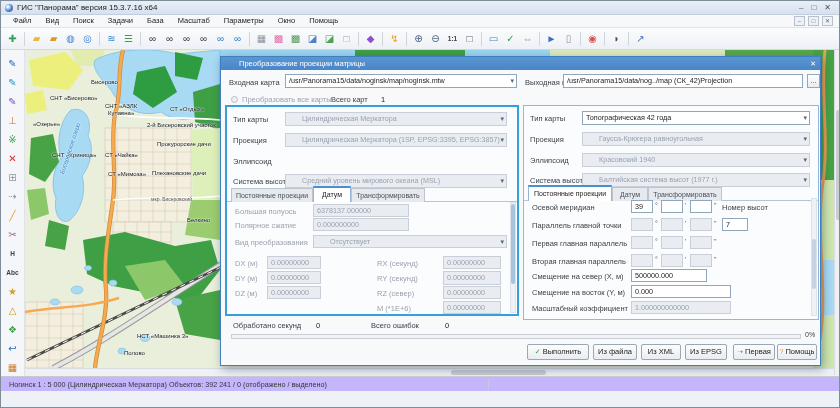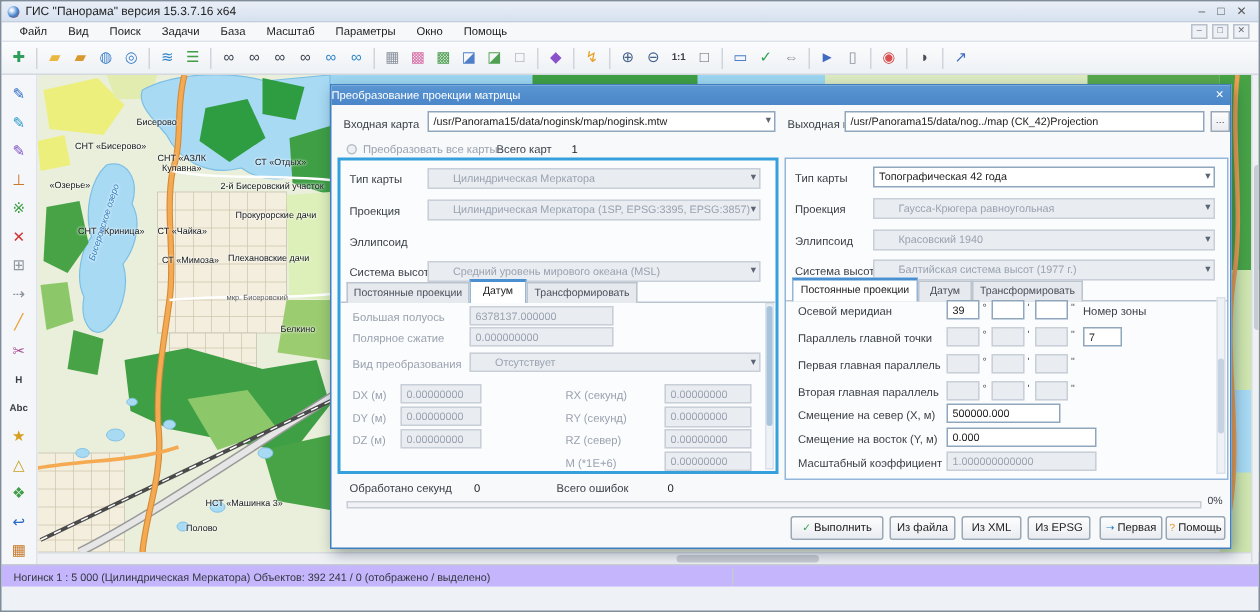--- a/index.html
+++ b/index.html
@@ -34,21 +34,21 @@
   .ml.tiny{font-size:5px;color:#555;}
   .ml.lake{color:#2d7ec2;font-style:italic;transform:rotate(-72deg);transform-origin:0 0;}
   .hscroll{position:absolute;left:24px;top:367px;width:809px;height:7px;background:#eef0f3;border-top:1px solid #d8dbdf;}
   .hscroll .thumb{position:absolute;left:426px;top:1px;width:95px;height:5px;background:#c7cbd2;border-radius:3px;}
   .vscroll{position:absolute;left:833px;top:49px;width:7px;height:325px;background:#eef0f3;border-left:1px solid #d8dbdf;}
   .vscroll .thumb{position:absolute;left:1px;top:60px;width:5px;height:110px;background:#c7cbd2;border-radius:3px;}
   
   .dlg{position:absolute;left:219px;top:55px;width:601px;height:310px;background:#f7f9fb;border:1px solid #3f7fc0;
        box-shadow:2px 3px 9px rgba(20,40,70,.4);}
   .dlg-title{position:absolute;left:0;top:0;width:100%;height:13px;background:linear-gradient(#5a96d2,#4a86c8);
-             color:#fff;font-size:7.5px;line-height:13px;padding-left:0;}
+             color:#fff;font-size:7.5px;line-height:13px;padding-left:18px;}
   .dlg-close{position:absolute;right:4px;top:0;color:#fff;font-size:7px;line-height:13px;}
   .lbl{position:absolute;font-size:7.5px;color:#3a3f46;white-space:nowrap;}
   .lbl.dim{color:#9aa2af;}
   .val{position:absolute;font-size:7.5px;color:#222;white-space:nowrap;}
   .fld{position:absolute;height:14px;background:#fff;border:1px solid #8fa6bc;font-size:7.2px;line-height:12px;
        padding:0 3px;color:#222;white-space:nowrap;overflow:hidden;}
   .fld.sm{height:13px;}
   .fld.dis{background:#e9edf2;border-color:#c9cfd8;color:#9aa2af;}
   .combo{position:absolute;height:14px;background:#fff;border:1px solid #8fa6bc;font-size:7.2px;line-height:12px;
          padding:0 12px 0 3px;color:#222;white-space:nowrap;overflow:hidden;}
@@ -339,21 +339,21 @@
         <div class="tab" style="left:124px;width:74px">Трансформировать</div>
       </div>
 
       <div class="lbl" style="left:8px;top:97px">Осевой меридиан</div>
       <div class="fld sm" style="left:107px;top:94px;width:22px">39</div>
       <span class="unit" style="left:131px;top:96px">°</span>
       <div class="fld sm" style="left:137px;top:94px;width:22px"></div>
       <span class="unit" style="left:161px;top:96px">'</span>
       <div class="fld sm" style="left:166px;top:94px;width:22px"></div>
       <span class="unit" style="left:190px;top:96px">"</span>
-      <div class="lbl" style="left:198px;top:97px">Номер зоны</div>
+      <div class="lbl" style="left:198px;top:97px">Номер высот</div>
 
       <div class="lbl" style="left:8px;top:115px">Параллель главной точки</div>
       <div class="fld sm dis" style="left:107px;top:112px;width:22px"></div>
       <span class="unit" style="left:131px;top:114px">°</span>
       <div class="fld sm dis" style="left:137px;top:112px;width:22px"></div>
       <span class="unit" style="left:161px;top:114px">'</span>
       <div class="fld sm dis" style="left:166px;top:112px;width:22px"></div>
       <span class="unit" style="left:190px;top:114px">"</span>
       <div class="fld sm" style="left:198px;top:112px;width:26px">7</div>
 

